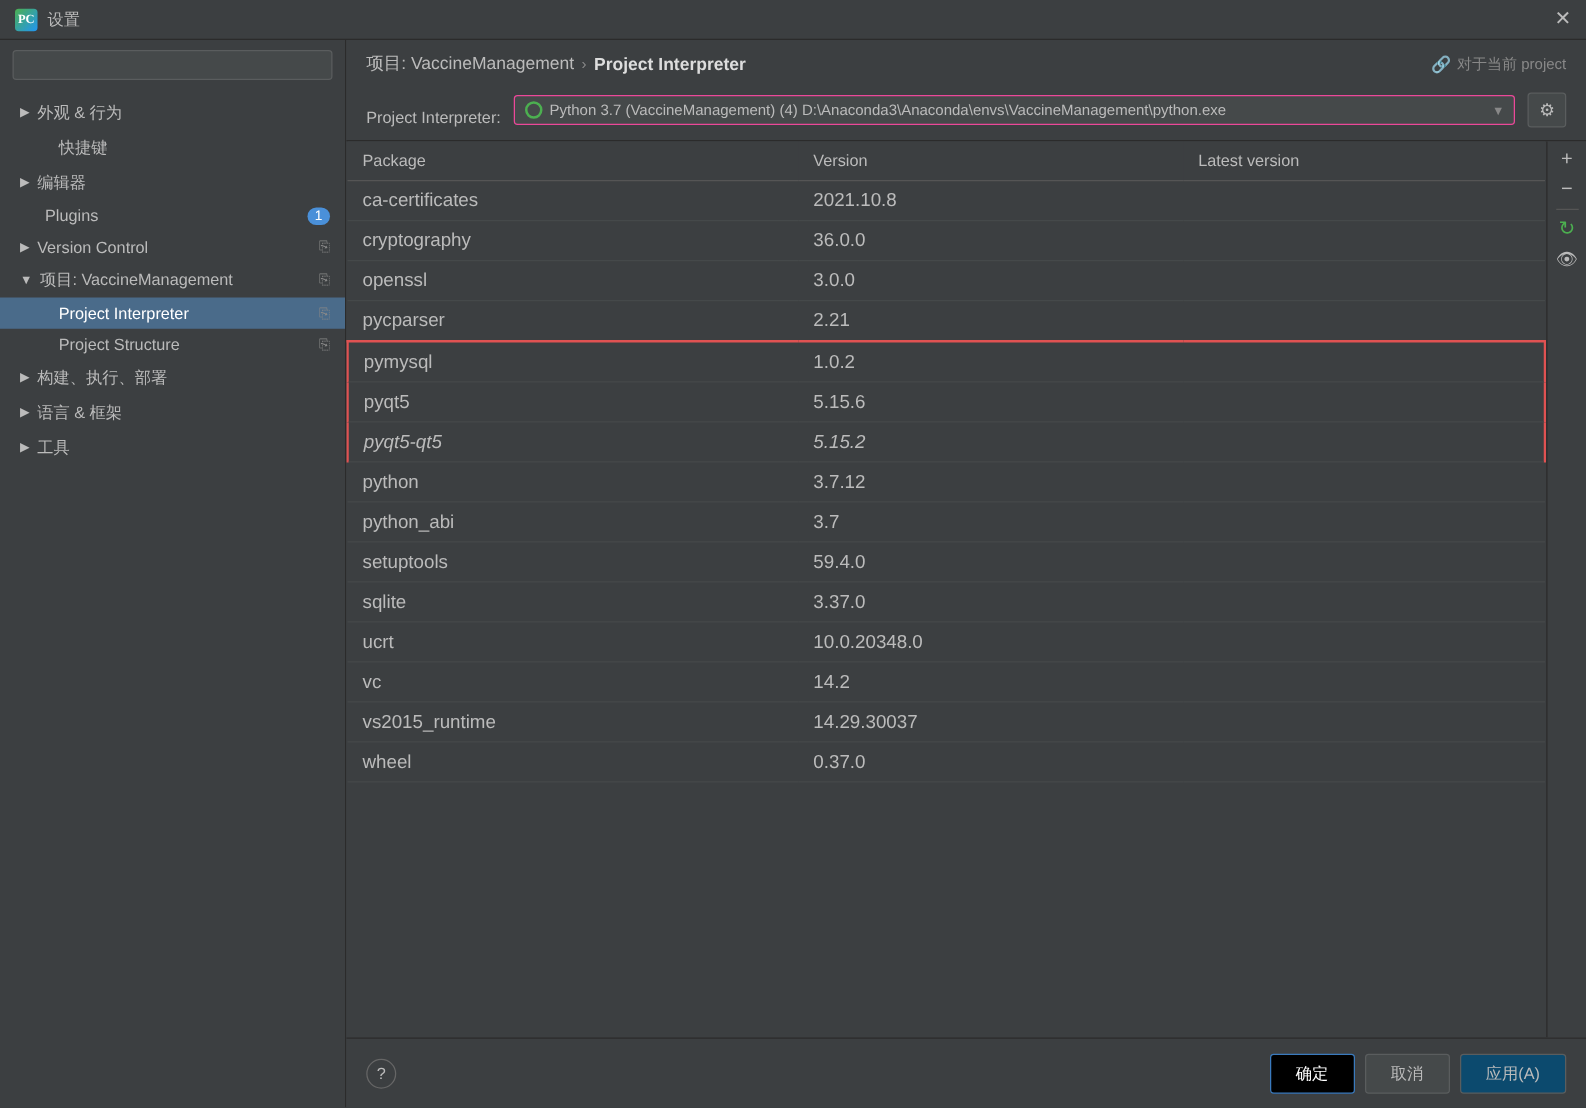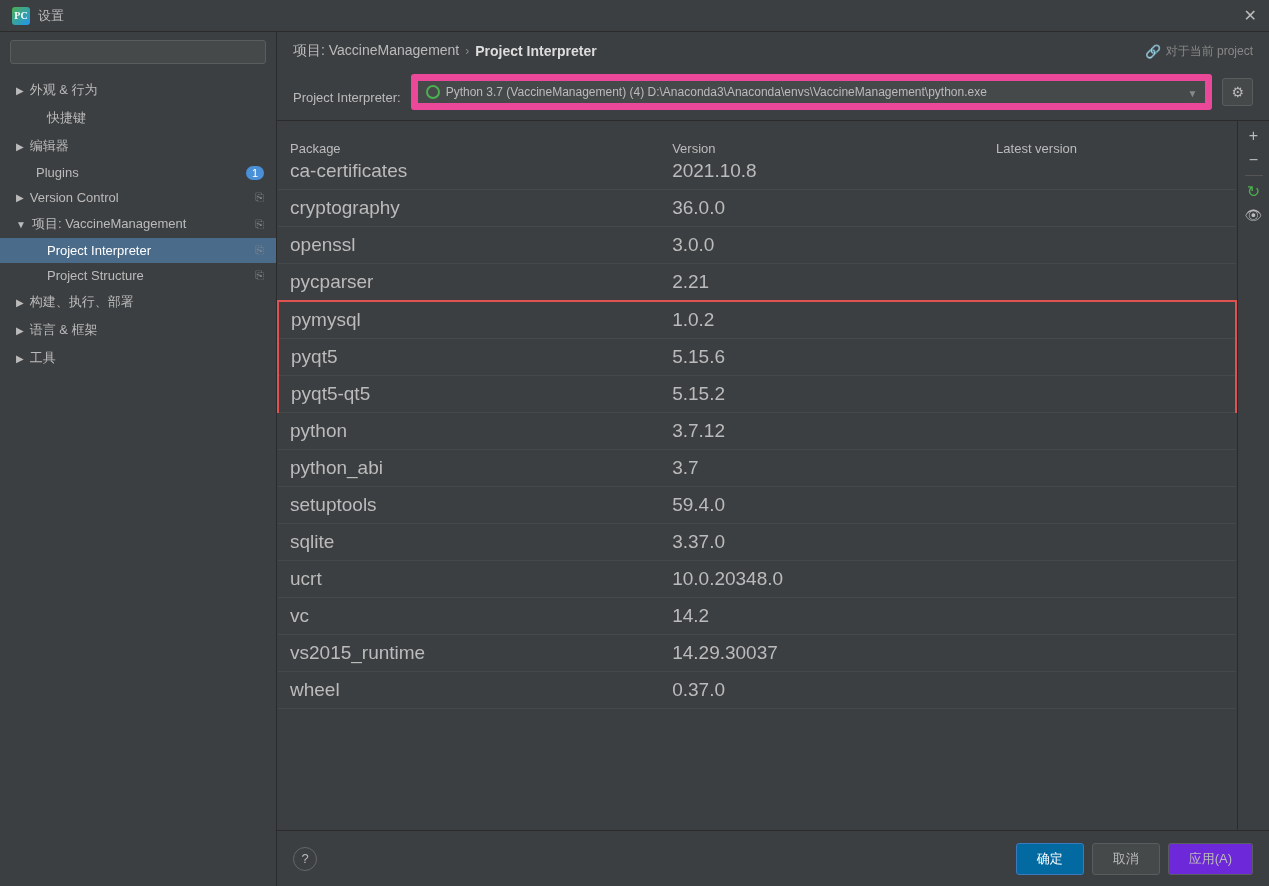--- a/index.html
+++ b/index.html
@@ -162,21 +162,21 @@
     }
     .interpreter-label {
       font-size: 13px;
       color: #bbb;
       white-space: nowrap;
       margin-top: 10px;
     }
     .interpreter-select {
       flex: 1;
       background: #45494a;
-      border: 7px solid #ec4899;
+      border: 1px solid #ec4899;
       border-radius: 3px;
       padding: 4px 8px;
       color: #4a90d9;
       font-size: 12px;
       display: flex;
       align-items: flex-end;
       gap: 6px;
       cursor: pointer;
       position: relative;
     }
@@ -228,31 +228,31 @@
       background: #3c3f41;
       border-bottom: 1px solid #555;
     }
     .package-table thead th {
       text-align: left;
       padding: 8px 12px;
       color: #bbb;
       font-weight: normal;
       font-size: 13px;
       position: sticky;
-      top: 12px;
+      top: 0;
       background: #3c3f41;
       z-index: 1;
     }
     .package-table tbody tr {
       border-bottom: 1px solid #45494a;
     }
     .package-table tbody td {
       padding: 7px 12px;
       color: #bbb;
-      font-size: 19px;
+      font-size: 15px;
     }
 
     
     .right-actions {
       width: 32px;
       display: flex;
       flex-direction: column;
       align-items: center;
       padding: 4px 0;
       background: #3c3f41;
@@ -313,31 +313,31 @@
       font-size: 13px;
     }
     .dialog-btn {
       padding: 6px 20px;
       border-radius: 3px;
       border: 1px solid #666;
       cursor: pointer;
       font-size: 13px;
     }
     .btn-primary {
-      background: #0369a1;
+      background: #000000;
       color: white;
       border-color: #3a7abd;
     }
     .btn-secondary {
       background: #45494a;
       color: #bbb;
       border-color: #5a5d5e;
     }
     .btn-apply {
-      background: #6d28d9;
+      background: #0c4a6e;
       color: #bbb;
       border-color: #5a5d5e;
     }
   </style>
 </head>
 <body>
 
 <div class="title-bar">
   <div class="title-bar-left">
     <div class="app-icon">PC</div>
@@ -469,21 +469,21 @@
               <tr style="border-top: 2px solid rgb(224, 82, 82); border-left: 2px solid rgb(224, 82, 82); border-right: 2px solid rgb(224, 82, 82);">
                 <td>pymysql</td>
                 <td>1.0.2</td>
                 <td></td>
               </tr>
               <tr style="border-left: 2px solid rgb(224, 82, 82); border-right: 2px solid rgb(224, 82, 82);">
                 <td>pyqt5</td>
                 <td>5.15.6</td>
                 <td></td>
               </tr>
-              <tr style="border-left: 2px solid rgb(224, 82, 82); border-right: 2px solid rgb(224, 82, 82);">
+              <tr style="border-left: 2px solid rgb(224, 82, 82); border-right: 2px solid rgb(224, 82, 82); font-style: italic;">
                 <td>pyqt5-qt5</td>
                 <td>5.15.2</td>
                 <td></td>
               </tr>
               <tr>
                 <td>python</td>
                 <td>3.7.12</td>
                 <td></td>
               </tr>
               <tr>

